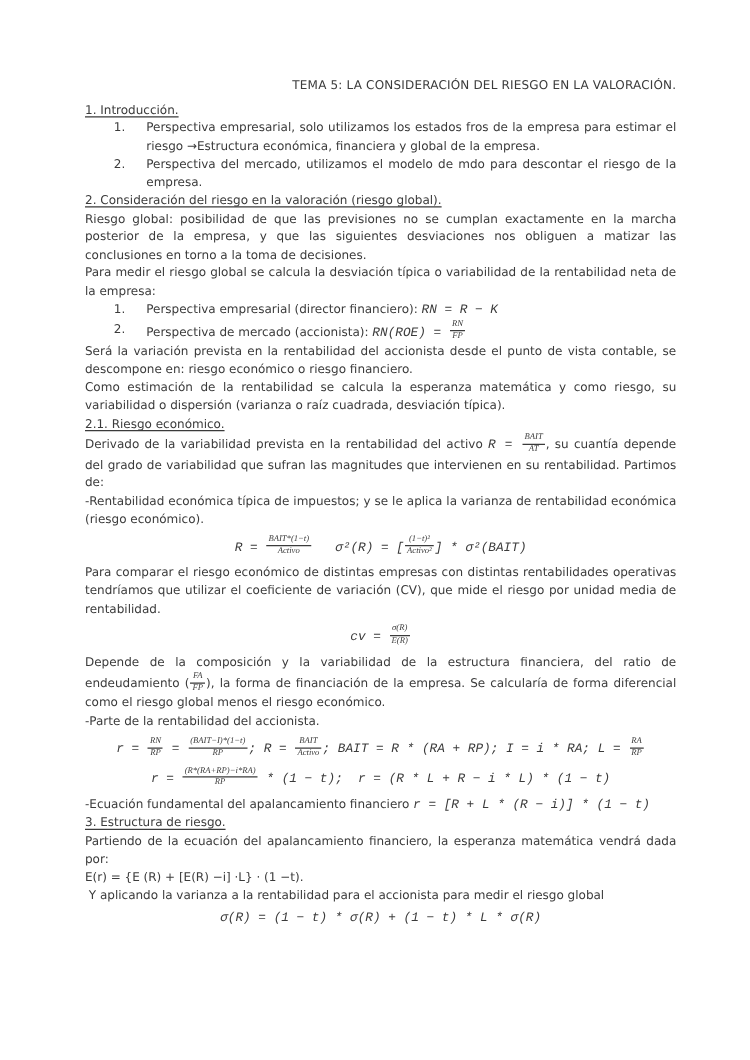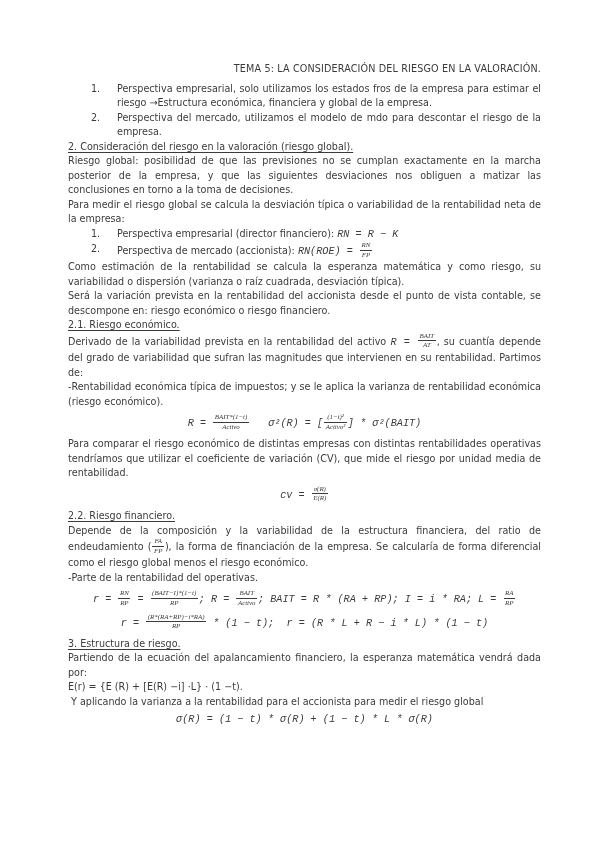--- a/index.html
+++ b/index.html
@@ -65,76 +65,77 @@
     text-align:center;
   }
   .formula.center { text-align:center; }
 </style>
 </head>
 <body>
 
 <div class="page">
   <div class="doc-title">TEMA 5: LA CONSIDERACIÓN DEL RIESGO EN LA VALORACIÓN.</div>
   <div>
+      <div class="heading"><span class="t">1. Introducción.</span></div>
       <div class="olist">
         <div class="li"><span class="num">1.</span><span class="t">Perspectiva empresarial, solo utilizamos los estados fros de la empresa para estimar el riesgo →Estructura económica, financiera y global de la empresa.</span></div>
         <div class="li"><span class="num">2.</span><span class="t">Perspectiva del mercado, utilizamos el modelo de mdo para descontar el riesgo de la empresa.</span></div>
       </div>
       <div class="heading gap"><span class="t">2. Consideración del riesgo en la valoración (riesgo global).</span></div>
       <div class="para"><span class="t">Riesgo global: posibilidad de que las previsiones no se cumplan exactamente en la marcha posterior de la empresa, y que las siguientes desviaciones nos obliguen a matizar las conclusiones en torno a la toma de decisiones.</span></div>
       <div class="para"><span class="t">Para medir el riesgo global se calcula la desviación típica o variabilidad de la rentabilidad neta de la empresa:</span></div>
       <div class="olist">
         <div class="li"><span class="num">1.</span><span class="t">Perspectiva empresarial (director financiero): </span><span class="m">RN = R − K</span></div>
         <div class="li"><span class="num">2.</span><span class="t">Perspectiva de mercado (accionista): </span><span class="m">RN(ROE) = </span><span class="frac">
             <span class="fn">RN</span>
             <span class="fd">FP</span>
           </span></div>
       </div>
+      <div class="para"><span class="t">Será la variación prevista en la rentabilidad del accionista desde el punto de vista contable, se descompone en: riesgo económico o riesgo financiero.</span></div>
       <div class="para"><span class="t">Como estimación de la rentabilidad se calcula la esperanza matemática y como riesgo, su variabilidad o dispersión (varianza o raíz cuadrada, desviación típica).</span></div>
-      <div class="para"><span class="t">Será la variación prevista en la rentabilidad del accionista desde el punto de vista contable, se descompone en: riesgo económico o riesgo financiero.</span></div>
       <div class="heading gap"><span class="t">2.1. Riesgo económico.</span></div>
       <div class="para"><span class="t">Derivado de la variabilidad prevista en la rentabilidad del activo </span><span class="m">R = </span><span class="frac">
           <span class="fn">BAIT</span>
           <span class="fd">AT</span>
         </span><span class="t">, su cuantía depende del grado de variabilidad que sufran las magnitudes que intervienen en su rentabilidad. Partimos de:</span></div>
       <div class="para"><span class="t">-Rentabilidad económica típica de impuestos; y se le aplica la varianza de rentabilidad económica (riesgo económico).</span></div>
       <div class="formula center"><span class="m">R = </span><span class="frac">
           <span class="fn">BAIT*(1−t)</span>
           <span class="fd">Activo</span>
         </span><span class="m">&nbsp;&nbsp;&nbsp;σ²(R) = [</span><span class="frac">
           <span class="fn">(1−t)²</span>
           <span class="fd">Activo²</span>
         </span><span class="m">] * σ²(BAIT)</span></div>
       <div class="para"><span class="t">Para comparar el riesgo económico de distintas empresas con distintas rentabilidades operativas tendríamos que utilizar el coeficiente de variación (CV), que mide el riesgo por unidad media de rentabilidad.</span></div>
       <div class="formula center"><span class="m">cv = </span><span class="frac">
           <span class="fn">σ(R)</span>
           <span class="fd">E(R)</span>
         </span></div>
-      <div class="heading gap"><span class="t">2.2. Riesgo financiero.</span></div>
       <div class="para"><span class="t">Depende de la composición y la variabilidad de la estructura financiera, del ratio de endeudamiento (</span><span class="frac">
           <span class="fn">FA</span>
           <span class="fd">FP</span>
         </span><span class="t">), la forma de financiación de la empresa. Se calcularía de forma diferencial como el riesgo global menos el riesgo económico.</span></div>
-      <div class="para"><span class="t">-Parte de la rentabilidad del operativas.</span></div>
+      <div class="para"><span class="t">-Parte de la rentabilidad del accionista.</span></div>
       <div class="formula center"><span class="m">r = </span><span class="frac">
           <span class="fn">RN</span>
           <span class="fd">RP</span>
         </span><span class="m"> = </span><span class="frac">
           <span class="fn">(BAIT−I)*(1−t)</span>
           <span class="fd">RP</span>
         </span><span class="m">; R = </span><span class="frac">
           <span class="fn">BAIT</span>
           <span class="fd">Activo</span>
         </span><span class="m">; BAIT = R * (RA + RP); I = i * RA; L = </span><span class="frac">
           <span class="fn">RA</span>
           <span class="fd">RP</span>
         </span></div>
       <div class="formula center"><span class="m">r = </span><span class="frac">
           <span class="fn">(R*(RA+RP)−i*RA)</span>
           <span class="fd">RP</span>
         </span><span class="m"> * (1 − t);  r = (R * L + R − i * L) * (1 − t)</span></div>
+      <div class="para"><span class="t">-Ecuación fundamental del apalancamiento financiero </span><span class="m">r = [R + L * (R − i)] * (1 − t)</span></div>
       <div class="heading gap"><span class="t">3. Estructura de riesgo.</span></div>
       <div class="para"><span class="t">Partiendo de la ecuación del apalancamiento financiero, la esperanza matemática vendrá dada por:</span></div>
       <div class="para"><span class="t">E(r) = {E (R) + [E(R) −i] ·L} · (1 −t).</span></div>
       <div class="para"><span class="t">&nbsp;Y aplicando la varianza a la rentabilidad para el accionista para medir el riesgo global</span></div>
       <div class="formula"><span class="m">σ(R) = (1 − t) * σ(R) + (1 − t) * L * σ(R)</span></div>
     </div>
 </div>
 
 </body></html>

